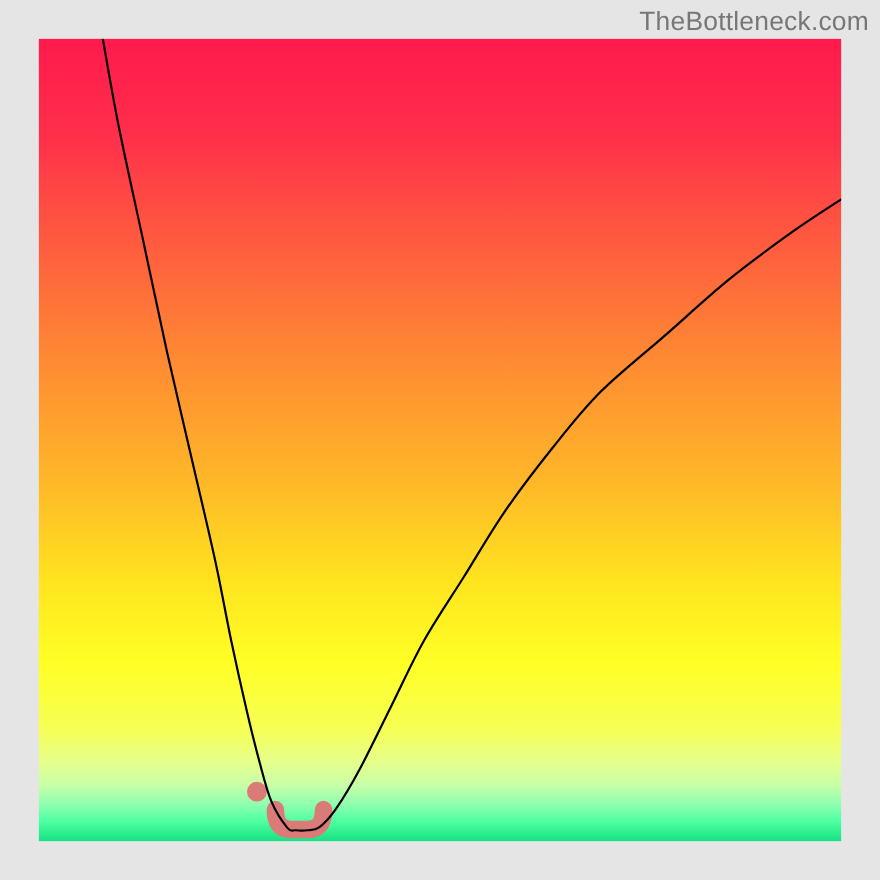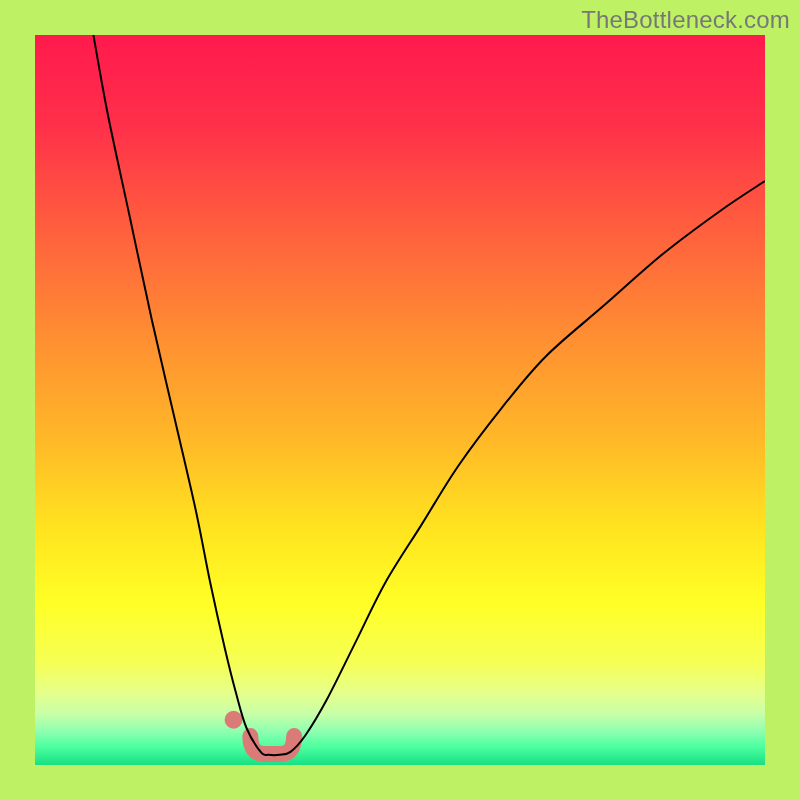--- a/index.html
+++ b/index.html
@@ -8,21 +8,21 @@
     width: 800px;
     height: 800px;
     background: #000;
     overflow: hidden;
     font-family: Arial, Helvetica, sans-serif;
   }
   .stage {
     position: relative;
     width: 800px;
     height: 800px;
-    background: #bef264;
+    background: #e5e5e5;
   }
   .plot-area {
     position: absolute;
     left: 35px;
     top: 35px;
     width: 730px;
     height: 730px;
     overflow: hidden;
   }
   .gradient {

